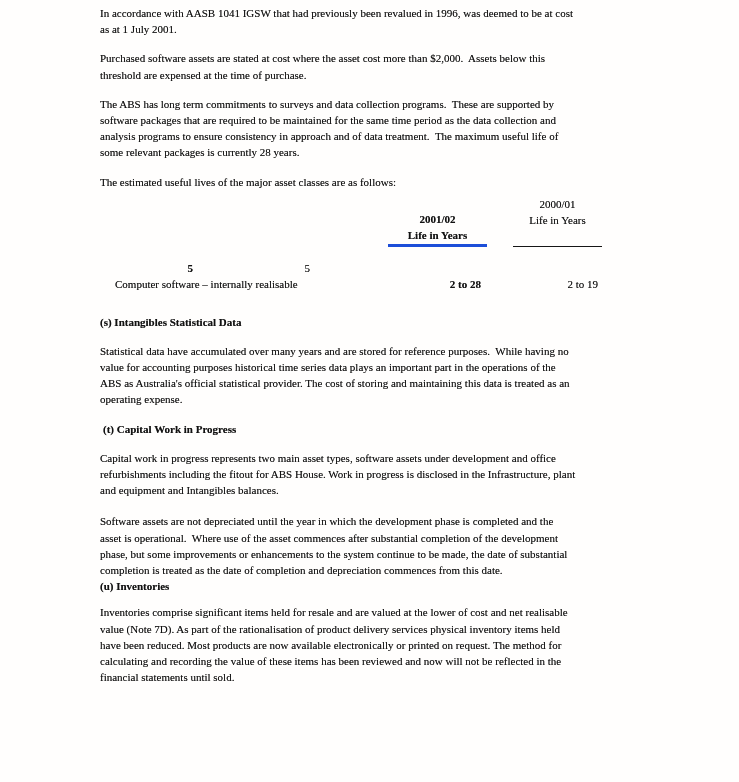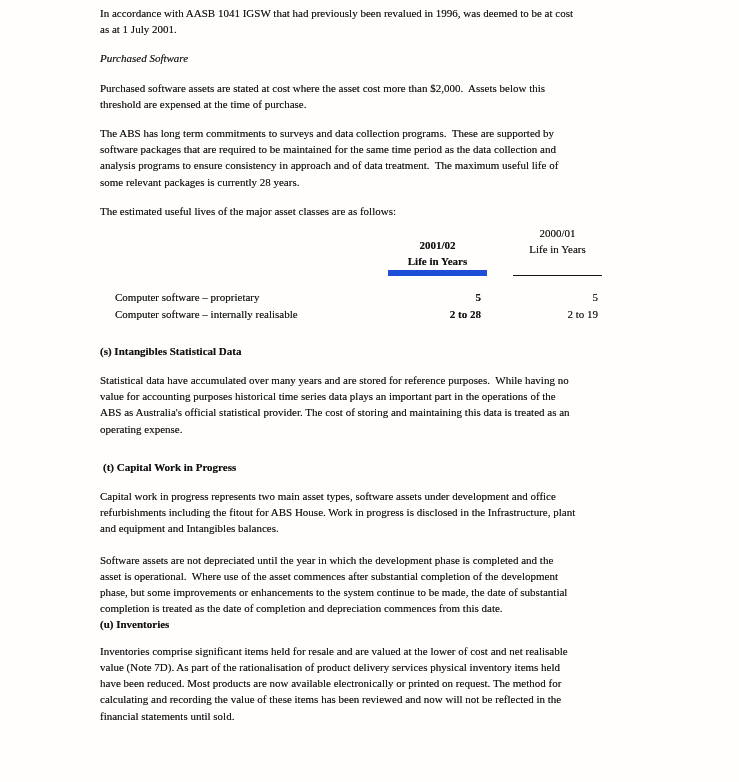--- a/index.html
+++ b/index.html
@@ -20,33 +20,33 @@
     left: 100px;
     top: 5px;
     width: 625px;
     display: flex;
     flex-direction: column;
   }
   .para { margin: 0 0 13px 0; white-space: pre; }
   .italic-head { font-style: italic; margin: 0 0 13px 0; }
   .section-head { font-weight: bold; margin: 0 0 13px 0; white-space: pre; }
   .sh-s { margin-top: 10px; }
-  .sh-t { margin-top: 9px; padding-left: 3px; }
+  .sh-t { padding-left: 3px; }
   .sh-u { margin-top: -6px; margin-bottom: 10px; }
   .para-estimated { margin-bottom: 6px; }
   .para-p6 { margin-bottom: 15px; }
   .para-p7 { margin-bottom: 6px; }
   .para-last { margin-bottom: 0; }
 
   .uselife-table { margin: 0 0 11px 0; }
   .thead { display: flex; align-items: flex-end; }
   .t-spacer { width: 288px; }
   .t-h1 {
     width: 99px; text-align: center; font-weight: bold;
-    border-bottom: 6px solid #1d4ed8; padding-bottom: 1px;
+    border-bottom: 3px solid #1d4ed8; padding-bottom: 1px;
   }
   .t-h2 {
     width: 89px; text-align: center;
     border-bottom: 1.5px solid #161616; padding-bottom: 18px;
   }
   .t-gap { width: 26px; }
   .t-rows { margin-top: 13px; }
   .trow { display: flex; }
   .t-label { width: 288px; padding-left: 15px; box-sizing: border-box; }
   .t-v1 { width: 99px; text-align: right; padding-right: 6px; box-sizing: border-box; font-weight: bold; }
@@ -54,21 +54,20 @@
 </style>
 </head>
 <body>
 
 <div class="page">
   <div class="content">
 
     <p class="para">In accordance with AASB 1041 IGSW that had previously been revalued in 1996, was deemed to be at cost
 as at 1 July 2001.</p>
 
-    <p class="italic-head">Purchased Software</p>
 
     <p class="para">Purchased software assets are stated at cost where the asset cost more than $2,000.  Assets below this
 threshold are expensed at the time of purchase.</p>
 
 
     <p class="para">The ABS has long term commitments to surveys and data collection programs.  These are supported by
 software packages that are required to be maintained for the same time period as the data collection and
 analysis programs to ensure consistency in approach and of data treatment.  The maximum useful life of
 some relevant packages is currently 28 years.</p>
 
@@ -82,21 +81,20 @@
           <div>Life in Years</div>
         </div>
         <div class="t-gap"></div>
         <div class="t-h2">
           <div>2000/01</div>
           <div>Life in Years</div>
         </div>
       </div>
       <div class="t-rows">
         <div class="trow">
-          <div class="t-label">Computer software – proprietary</div>
           <div class="t-v1">5</div>
           <div class="t-gap"></div>
           <div class="t-v2">5</div>
         </div>
         <div class="trow">
           <div class="t-label">Computer software – internally realisable</div>
           <div class="t-v1">2 to 28</div>
           <div class="t-gap"></div>
           <div class="t-v2">2 to 19</div>
         </div>

